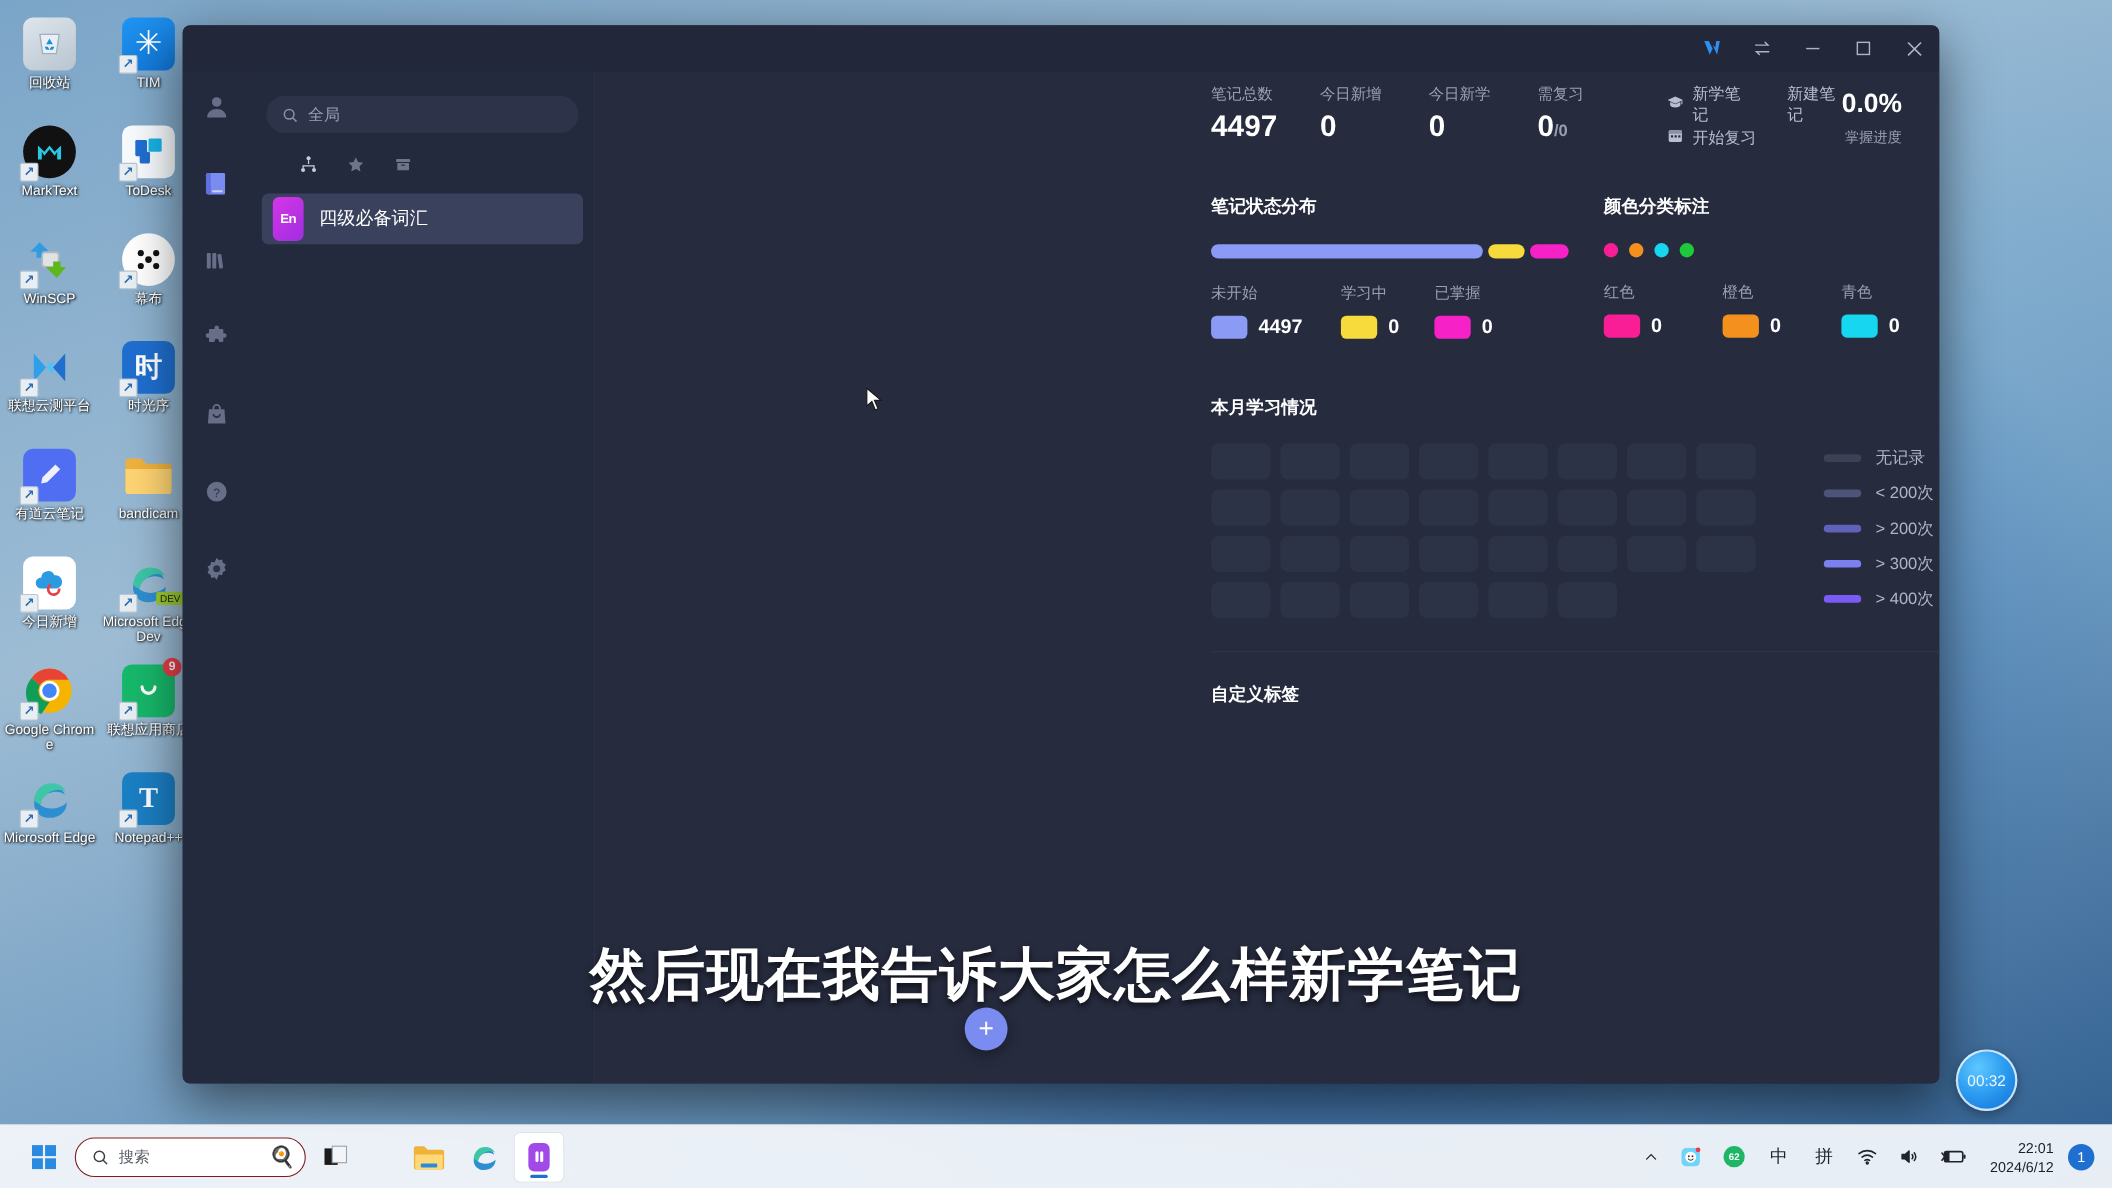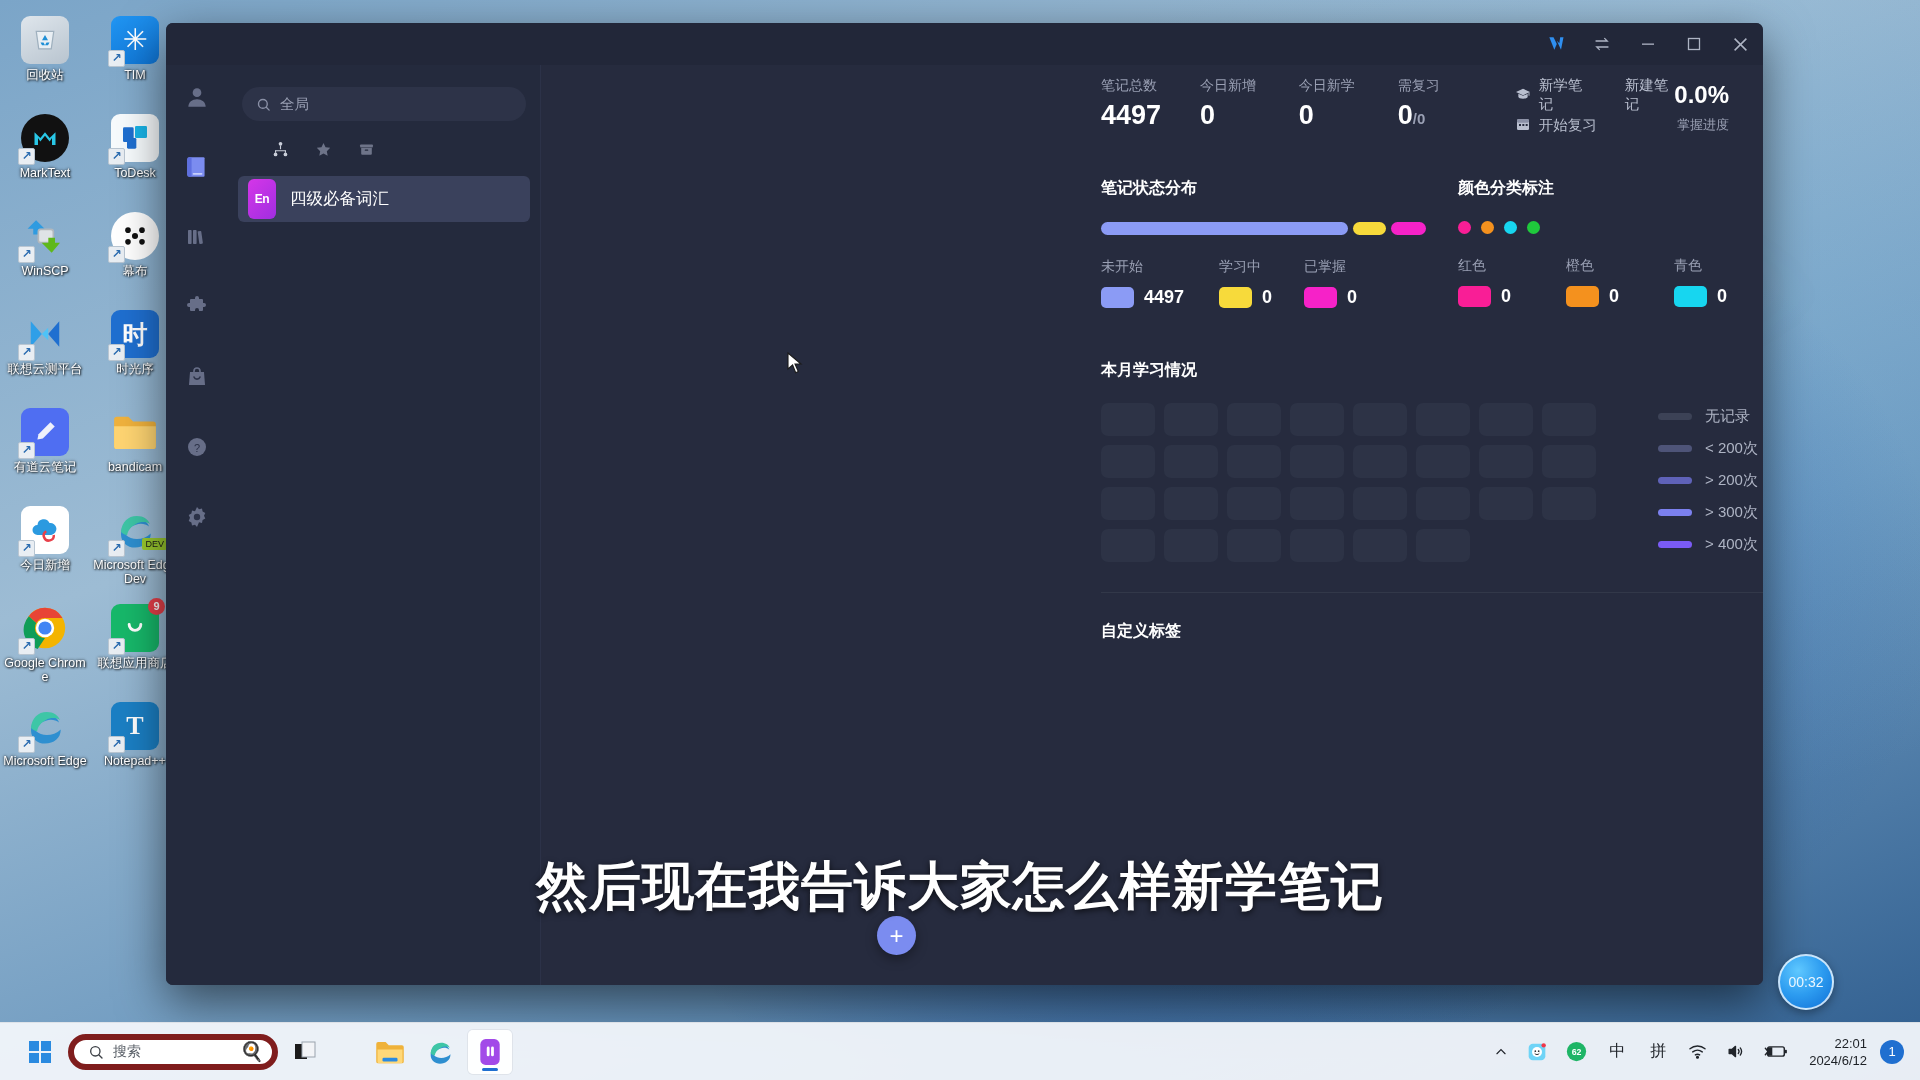--- a/index.html
+++ b/index.html
@@ -223,21 +223,21 @@
   
   #taskbar {
     position:absolute; left:0; bottom:0; width:1920px; height:58px; z-index: 10;
     background: rgba(243,247,251,.94);
     display:flex; align-items:center; border-top: 1px solid rgba(0,0,0,.06);
   }
   #tb-left { display:flex; align-items:center; gap: 6px; margin-left: 18px; }
   #start-btn { width: 44px; height:44px; display:flex; align-items:center; justify-content:center; cursor:pointer; border-radius:5px;}
   #tb-search {
     width: 210px; height: 36px; border-radius: 18px; background:#fff;
-    border: 6px solid #7f1d1d; display:flex; align-items:center; padding: 0 14px;
+    border: 1px solid #7f1d1d; display:flex; align-items:center; padding: 0 14px;
     gap: 9px; cursor: text; position: relative;
   }
   #tb-search .t-text { color:#5a6068; font-size: 14px; }
   #tb-search .emoji { position:absolute; right: 8px; font-size: 19px; }
   .tb-app { width: 44px; height:44px; display:flex; align-items:center; justify-content:center; cursor:pointer; border-radius:5px; position:relative;}
   .tb-app.active { background: rgba(255,255,255,.95); box-shadow: 0 0 0 1px rgba(0,0,0,.05); }
   .tb-app .underline { position:absolute; bottom: 3px; width: 16px; height:3px; border-radius:2px; background:#1f6fd0; }
   #tb-right { margin-left:auto; display:flex; align-items:center; gap: 3px; margin-right: 16px; }
   .tray-item { padding: 6px 8px; display:flex; align-items:center; justify-content:center; cursor:pointer; border-radius:4px; color:#20242a; font-size: 16px;}
   #clock { text-align:right; font-size: 13px; color:#1d2126; line-height: 17px; padding: 0 10px; cursor:pointer; }

